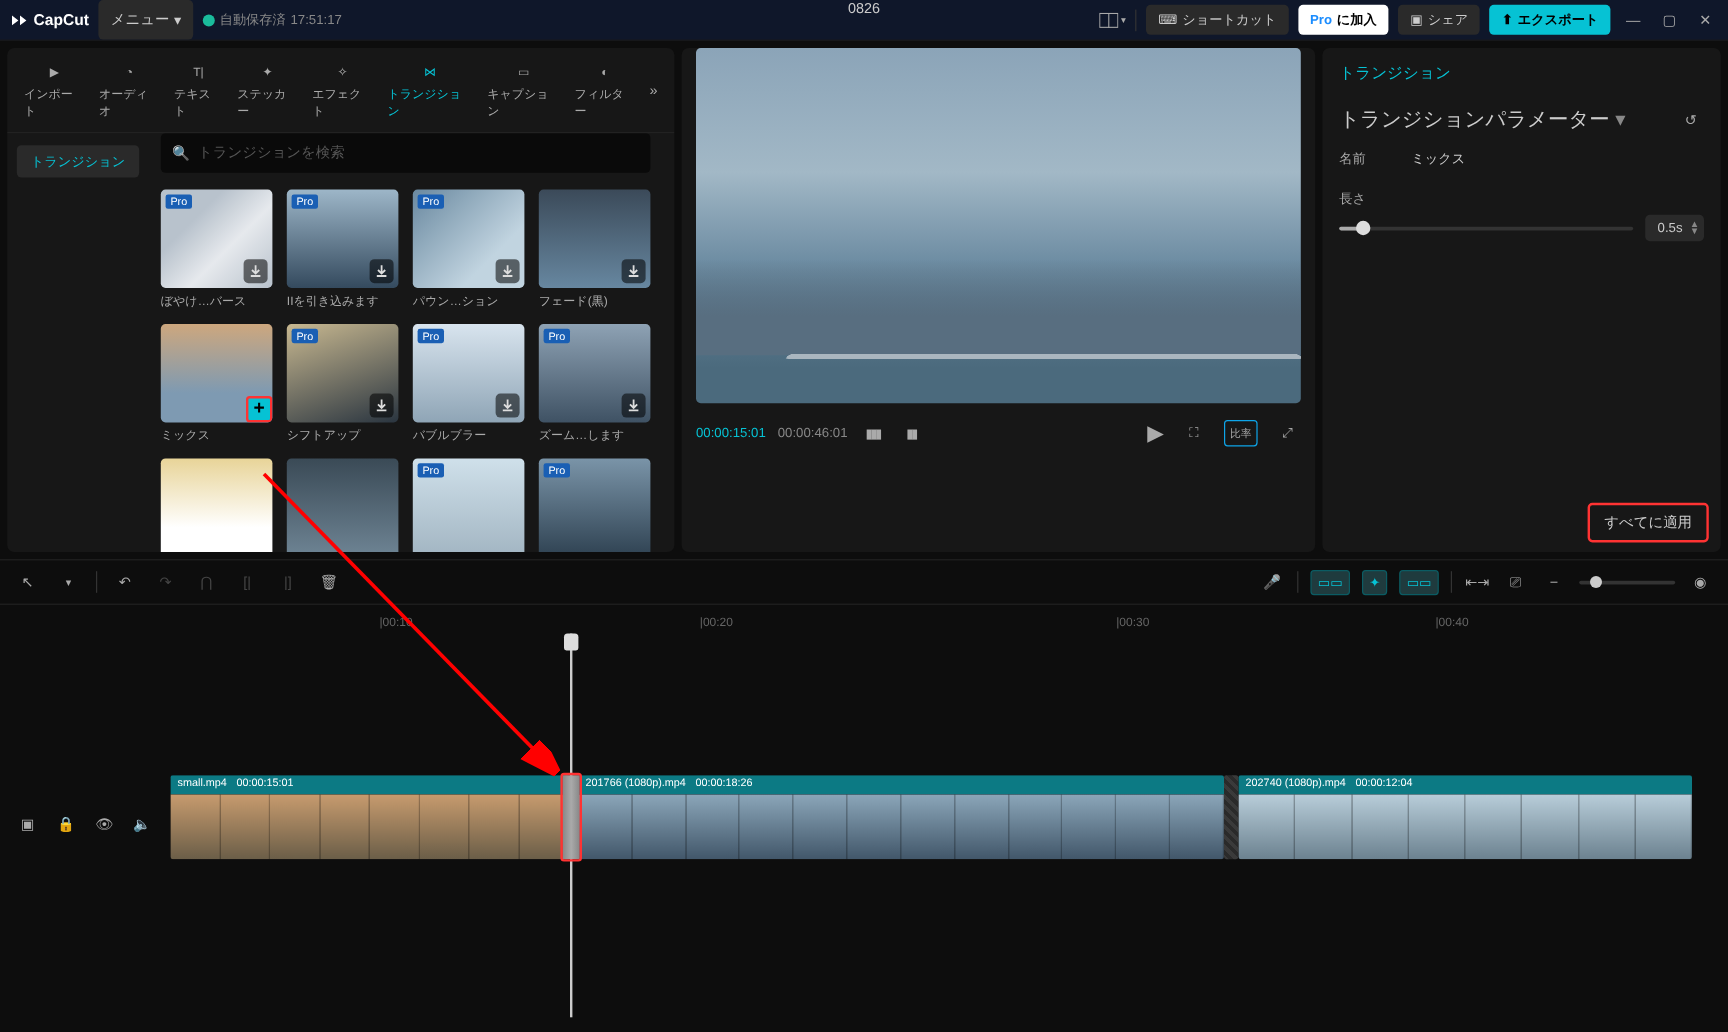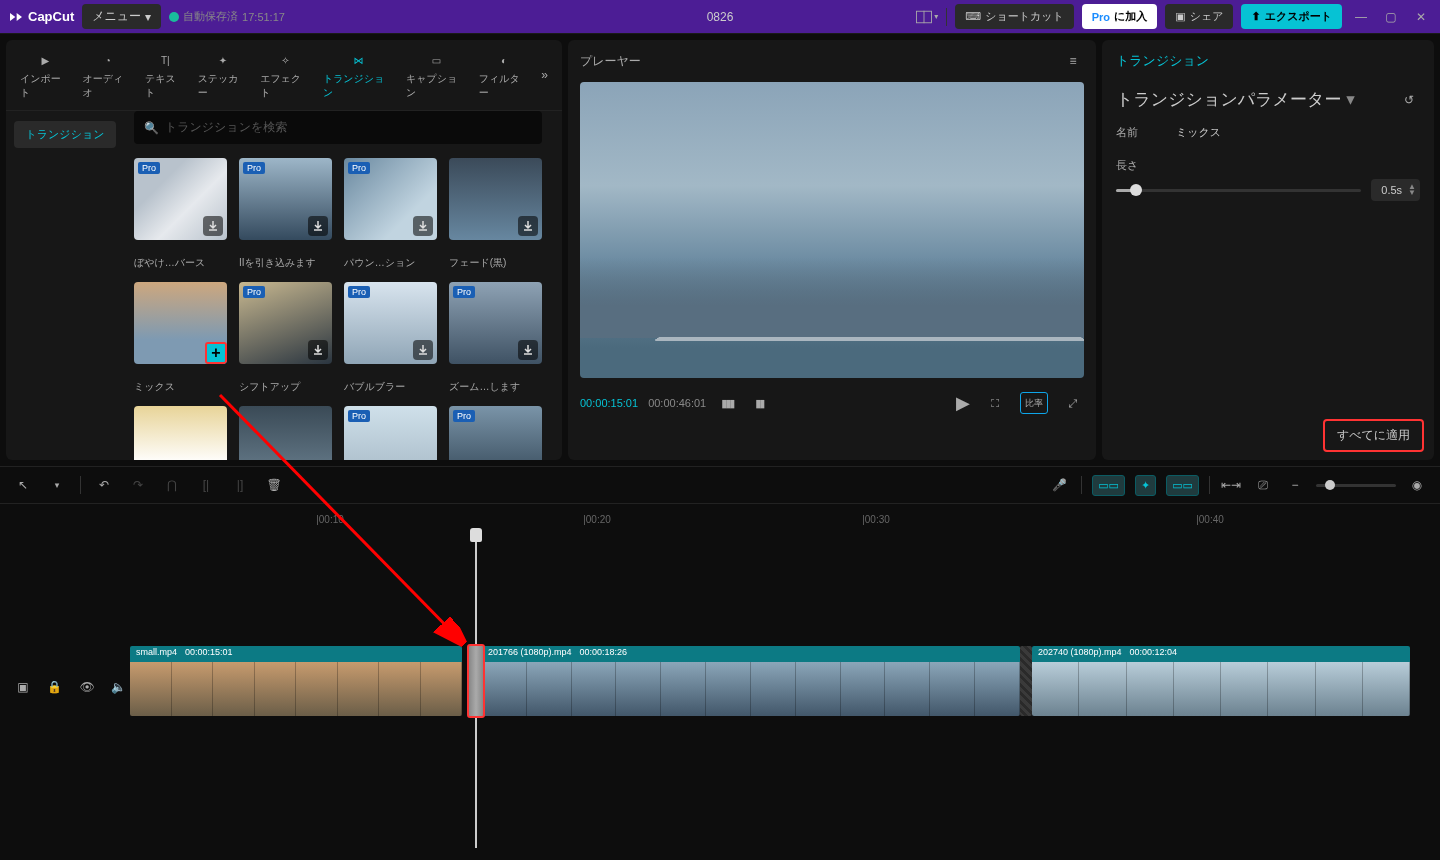--- a/index.html
+++ b/index.html
@@ -1,19 +1,19 @@
 <!DOCTYPE html>
 <html><head>
 <meta charset="utf-8">
 <style>
 * { margin: 0; padding: 0; box-sizing: border-box; font-family: "Hiragino Sans", "Yu Gothic", sans-serif; }
 body { background: #0d0d0d; color: #ccc; width: 1440px; height: 860px; overflow: hidden; font-size: 12px; }
 
 
-.topbar { height: 34px; display: flex; align-items: center; padding: 0 8px; gap: 8px; background: #4c1d95; border-bottom: 1px solid #1a1a1a; }
+.topbar { height: 34px; display: flex; padding: 0 8px; gap: 8px; background: #0f172a; border-bottom: 1px solid #1a1a1a; }
 .logo { display: flex; align-items: center; gap: 4px; color: #fff; font-weight: 600; font-size: 13px; }
 .logo-icon { width: 16px; height: 16px; }
 .menu-btn { background: #2a2a2a; padding: 4px 10px; border-radius: 4px; display: flex; align-items: center; gap: 4px; font-size: 12px; }
 .autosave { color: #888; font-size: 11px; display: flex; align-items: center; gap: 4px; }
 .autosave-dot { width: 10px; height: 10px; border-radius: 50%; background: #1abc9c; }
 .project-title { position: absolute; left: 50%; transform: translateX(-50%); color: #ccc; font-size: 12px; }
 .top-right { margin-left: auto; display: flex; align-items: center; gap: 8px; }
 .top-btn { background: #2a2a2a; padding: 5px 10px; border-radius: 4px; display: flex; align-items: center; gap: 4px; font-size: 11px; }
 .top-btn.pro { background: #fff; color: #000; font-weight: 600; }
 .top-btn.pro .pro-word { color: #1a8cff; }
@@ -36,21 +36,21 @@
 .side-item { background: #2a2a2a; border-radius: 4px; padding: 6px 10px; color: #06c2d4; font-size: 11px; text-align: center; }
 .left-content { flex: 1; padding: 0 10px; overflow: hidden; }
 .search-box { background: #0a0a0a; border-radius: 4px; padding: 8px 10px; display: flex; align-items: center; gap: 6px; color: #666; margin-bottom: 14px; margin-right: 10px; }
 .section-title { margin: 10px 0 8px 2px; color: #ccc; font-size: 12px; }
 .thumb-grid { display: grid; grid-template-columns: repeat(4, 1fr); gap: 12px; padding-right: 10px; }
 .thumb-item { position: relative; }
 .thumb { width: 100%; height: 82px; border-radius: 4px; background: #2b3844; background-size: cover; position: relative; overflow: hidden; }
 .thumb .pro-badge { position: absolute; top: 4px; left: 4px; background: #1a5fb4; color: #fff; font-size: 9px; padding: 1px 4px; border-radius: 2px; }
 .thumb .dl-btn { position: absolute; bottom: 4px; right: 4px; background: rgba(0,0,0,0.55); width: 20px; height: 20px; border-radius: 4px; display: flex; align-items: center; justify-content: center; }
 .thumb .add-btn { position: absolute; bottom: 0; right: 0; background: #06c2d4; width: 22px; height: 22px; border-radius: 3px; display: flex; align-items: center; justify-content: center; color: #000; font-weight: 700; font-size: 16px; border: 2px solid #f33; }
-.thumb-label { font-size: 10px; color: #aaa; margin-top: 16px; white-space: nowrap; overflow: hidden; text-overflow: ellipsis; }
+.thumb-label { font-size: 10px; color: #aaa; margin-top: 4px; white-space: nowrap; overflow: hidden; text-overflow: ellipsis; }
 
 
 .player-header { display: flex; align-items: center; justify-content: space-between; padding: 10px 12px; font-size: 12px; color: #aaa; }
 .player-canvas { margin: 0 12px; height: 296px; border-radius: 4px; background: linear-gradient(180deg,#8ba4b8 0%,#a2b8c6 35%,#6e8da3 60%,#4b6a7d 90%); position: relative; overflow: hidden; }
 .player-controls { display: flex; align-items: center; padding: 14px 12px; gap: 10px; font-size: 11px; color: #888;}
 .playtime-cur { color: #06c2d4; }
 .pc-right { margin-left: auto; display: flex; align-items: center; gap: 14px; color: #aaa; }
 .icon-btn { width: 22px; height: 22px; display:flex; align-items:center; justify-content:center; color:#aaa; }
 .icon-btn.txt { width:auto; padding:2px 4px; border:1px solid #0ea5e9; border-radius:3px; font-size:9px;}
 
@@ -313,24 +313,20 @@
                 <span class="pro-badge">Pro</span>
               </div>
               <div class="thumb-label"></div>
             </div>
           </div>
       </div>
     </div>
   </div>
 
   <div class="panel">
-    <div class="player-header">
-      <span>プレーヤー</span>
-      <span class="icon-btn">≡</span>
-    </div>
     <div class="player-canvas"></div>
     <div class="player-controls">
       <span class="playtime-cur">00:00:15:01</span>
       <span>00:00:46:01</span>
       <span class="icon-btn" style="letter-spacing:-2px;">▮▮▮</span>
       <span class="icon-btn" style="letter-spacing:-2px;">▮▮</span>
       <span style="flex:1"></span>
       <span class="icon-btn" style="font-size:18px;">▶</span>
       <div class="pc-right">
         <span class="icon-btn">⛶</span>
@@ -398,33 +394,33 @@
         <div class="zoom-thumb"></div>
       </div>
     <span class="icon-btn">◉</span>
   </div>
 </div>
 
 <div class="timeline">
   <div class="ruler" id="ruler">
       <span class="mark" style="left: 330px;">|00:10</span>
       <span class="mark" style="left: 597px;">|00:20</span>
-      <span class="mark" style="left: 876px;">|00:30</span>
+      <span class="mark" style="left: 944px;">|00:30</span>
       <span class="mark" style="left: 1210px;">|00:40</span>
     </div>
   <div class="tracks">
     <div class="track-controls">
       <span class="icon-btn">▣</span>
       <span class="icon-btn">🔒</span>
       <span class="icon-btn">👁</span>
       <span class="icon-btn">🔈</span>
       <span class="icon-btn">⋯</span>
     </div>
     <div class="clip-row" id="clip-row">
-        <div class="clip clip1" style="left: 0px; width: 332px;">
+        <div class="clip clip1" style="left: 12px; width: 332px;">
           <div class="clip-header">
             <span>small.mp4</span>
             <span>00:00:15:01</span>
           </div>
           <div class="clip-body">
             <div class="clip-frame"></div>
             <div class="clip-frame"></div>
             <div class="clip-frame"></div>
             <div class="clip-frame"></div>
             <div class="clip-frame"></div>

